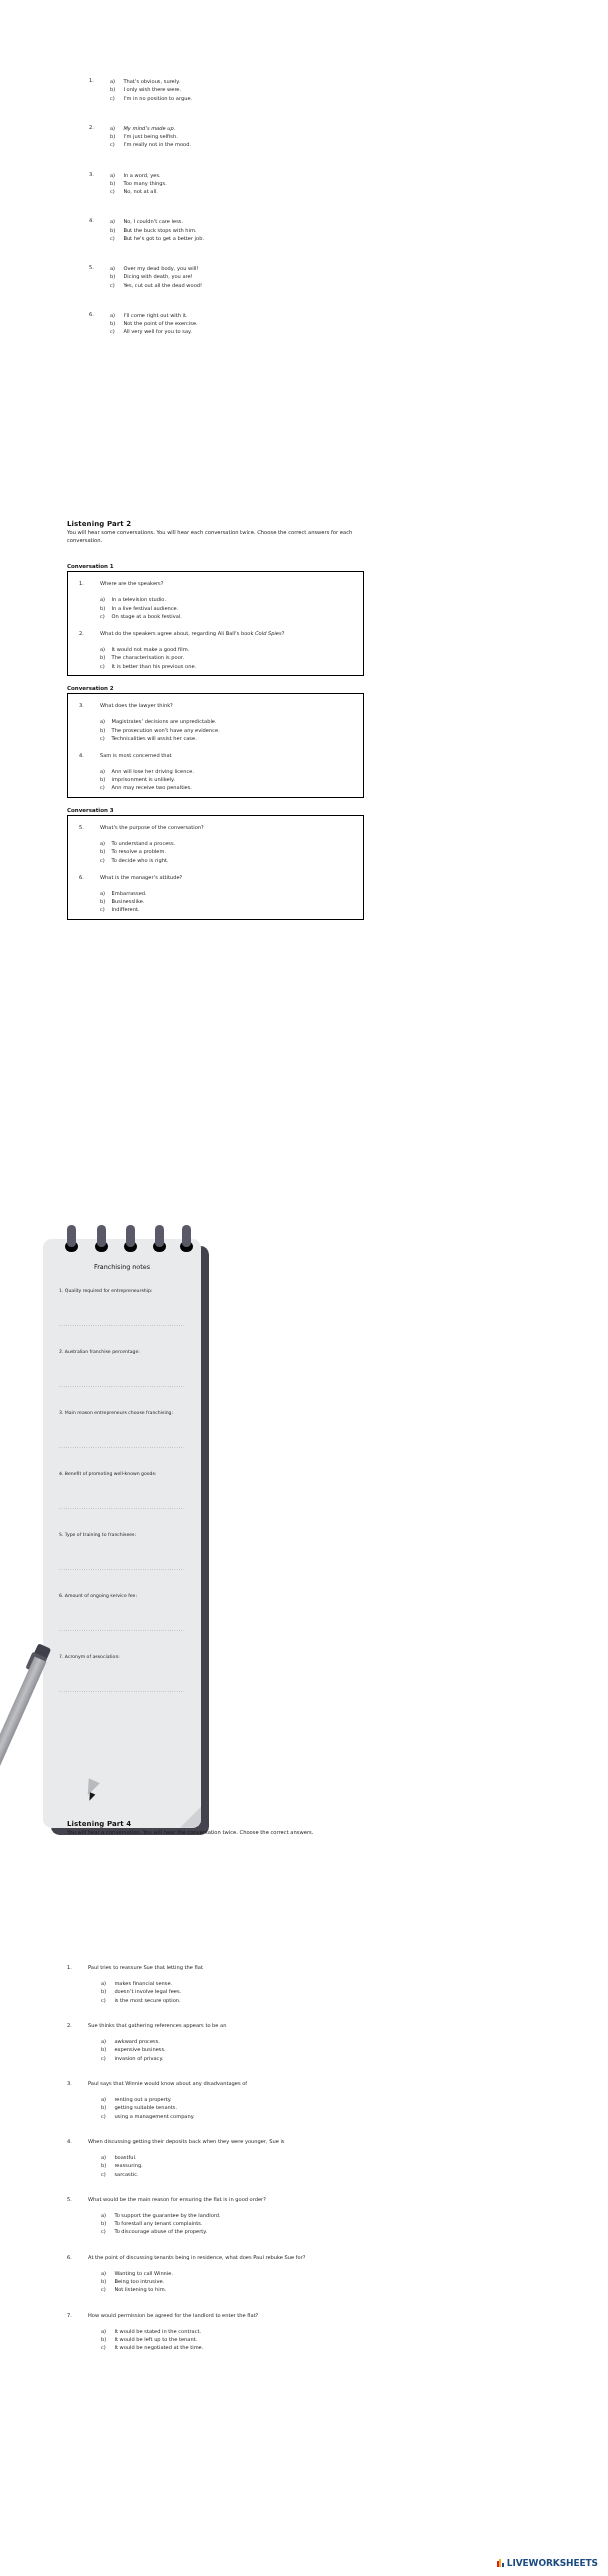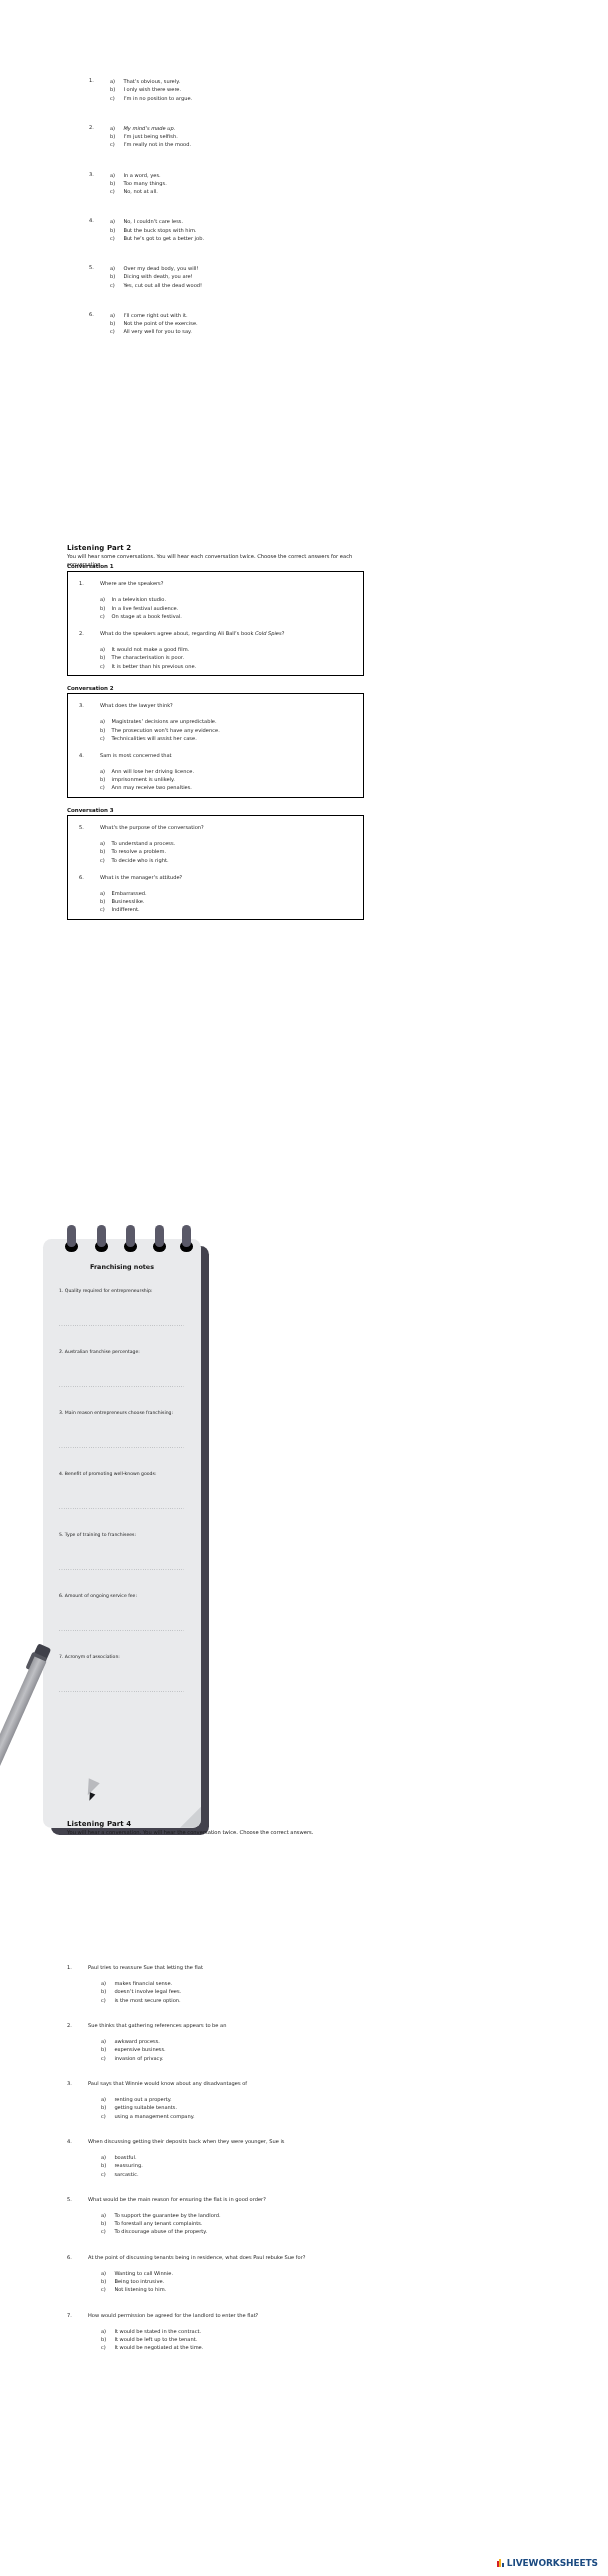--- a/index.html
+++ b/index.html
@@ -154,21 +154,21 @@
     background: #5a5968;
     border-radius: 4.3px;
   }
   .pad-title {
     position: absolute;
     left: 0;
     top: 24px;
     width: 158px;
     text-align: center;
     font-size: 6.4px;
-    font-weight: bold;
+    font-weight: normal;
     color: #111111;
   }
   .pad-items {
     position: absolute;
     left: 16px;
     top: 49px;
     width: 129px;
   }
   .pad-item {
     height: 61px;
@@ -399,21 +399,21 @@
             </div>
             <div class="optrow">
               <span class="optletter">c)</span>
               <span class="opttext">All very well for you to say.</span>
             </div>
           </div>
         </div>
       </div>
     </div>
 
-  <div style="position:absolute;left:67px;top:520px;width:298px;margin-top:24px;">
+  <div style="position:absolute;left:67px;top:520px;width:298px;">
     <div class="sec-title">Listening Part 2</div>
     <div class="sec-intro" style="margin-top:1.2px;">You will hear some conversations. You will hear each conversation twice. Choose the correct answers for each conversation.</div>
   </div>
 
   <div id="p2-conversations" style="position:absolute;left:67px;top:563px;width:297px;">
       <div class="conv-label" style="margin-bottom: 2.4px; margin-top: 0px;">Conversation 1</div>
       <div class="convbox">
         <div class="qrow" style="margin-top: 2.4px;">
           <span class="qnum">1.</span>
           <span class="qstem">Where are the speakers?</span>

